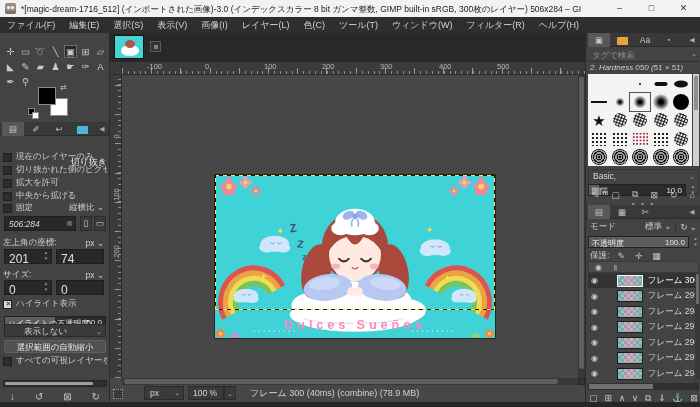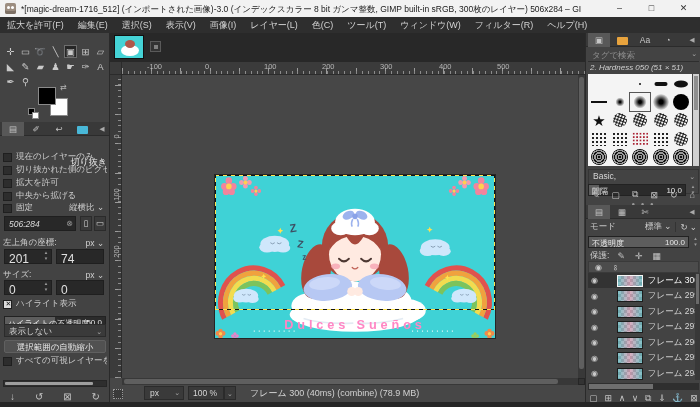--- a/index.html
+++ b/index.html
@@ -160,21 +160,21 @@
 
   <div id="titlebar">
     <div class="appicon"></div>
     <div class="ttl">*[magic-dream-1716_512] (インポートされた画像)-3.0 (インデックスカラー 8 bit ガンマ整数, GIMP built-in sRGB, 300枚のレイヤー) 506x284 – GIMP</div>
     <div class="wbtn" style="left:605px;">–</div>
     <div class="wbtn" style="left:637px;">□</div>
     <div class="wbtn" style="left:669px;">✕</div>
   </div>
 
   <div id="menubar">
-      <div class="menu-item">拡大を許可(F)</div>
+      <div class="menu-item">ファイル(F)</div>
       <div class="menu-item">編集(E)</div>
       <div class="menu-item">選択(S)</div>
       <div class="menu-item">表示(V)</div>
       <div class="menu-item">画像(I)</div>
       <div class="menu-item">レイヤー(L)</div>
       <div class="menu-item">色(C)</div>
       <div class="menu-item">ツール(T)</div>
       <div class="menu-item">ウィンドウ(W)</div>
       <div class="menu-item">フィルター(R)</div>
       <div class="menu-item">ヘルプ(H)</div>
@@ -282,21 +282,21 @@
 
       <div class="to-row" style="top:161px;">
         <span class="cbx on"></span>
         <span>ハイライト表示</span>
       </div>
       <div class="slider" style="position:absolute; left:4px; top:172px; width:102px; height:16px;margin-top:7px;">
         <div class="fill" style="width:50%;"></div>
         <span class="lab">ハイライトの不透明度</span>
         <span class="val">50.0</span>
       </div>
-      <div class="ddown" style="position:absolute; left:4px; top:187px; width:102px; height:13px; line-height:12px; padding-left:4px;">
+      <div class="ddown" style="position:absolute; left:4px; top:187px; width:102px; height:13px; line-height:12px; padding-left:19px;">
         <span>表示しない</span><span class="arr">⌄</span>
       </div>
       <div class="pushbtn" style="position:absolute; left:4px; top:203px; width:102px; height:13px; line-height:12px;">選択範囲の自動縮小</div>
       <div class="to-row" style="top:218px;">
         <span class="cbx"></span>
         <span>すべての可視レイヤーを対象にする</span>
       </div>
     </div>
 
     <div class="scrollbar-h" style="position:absolute; left:3px; top:347px; width:104px; height:7px;">

